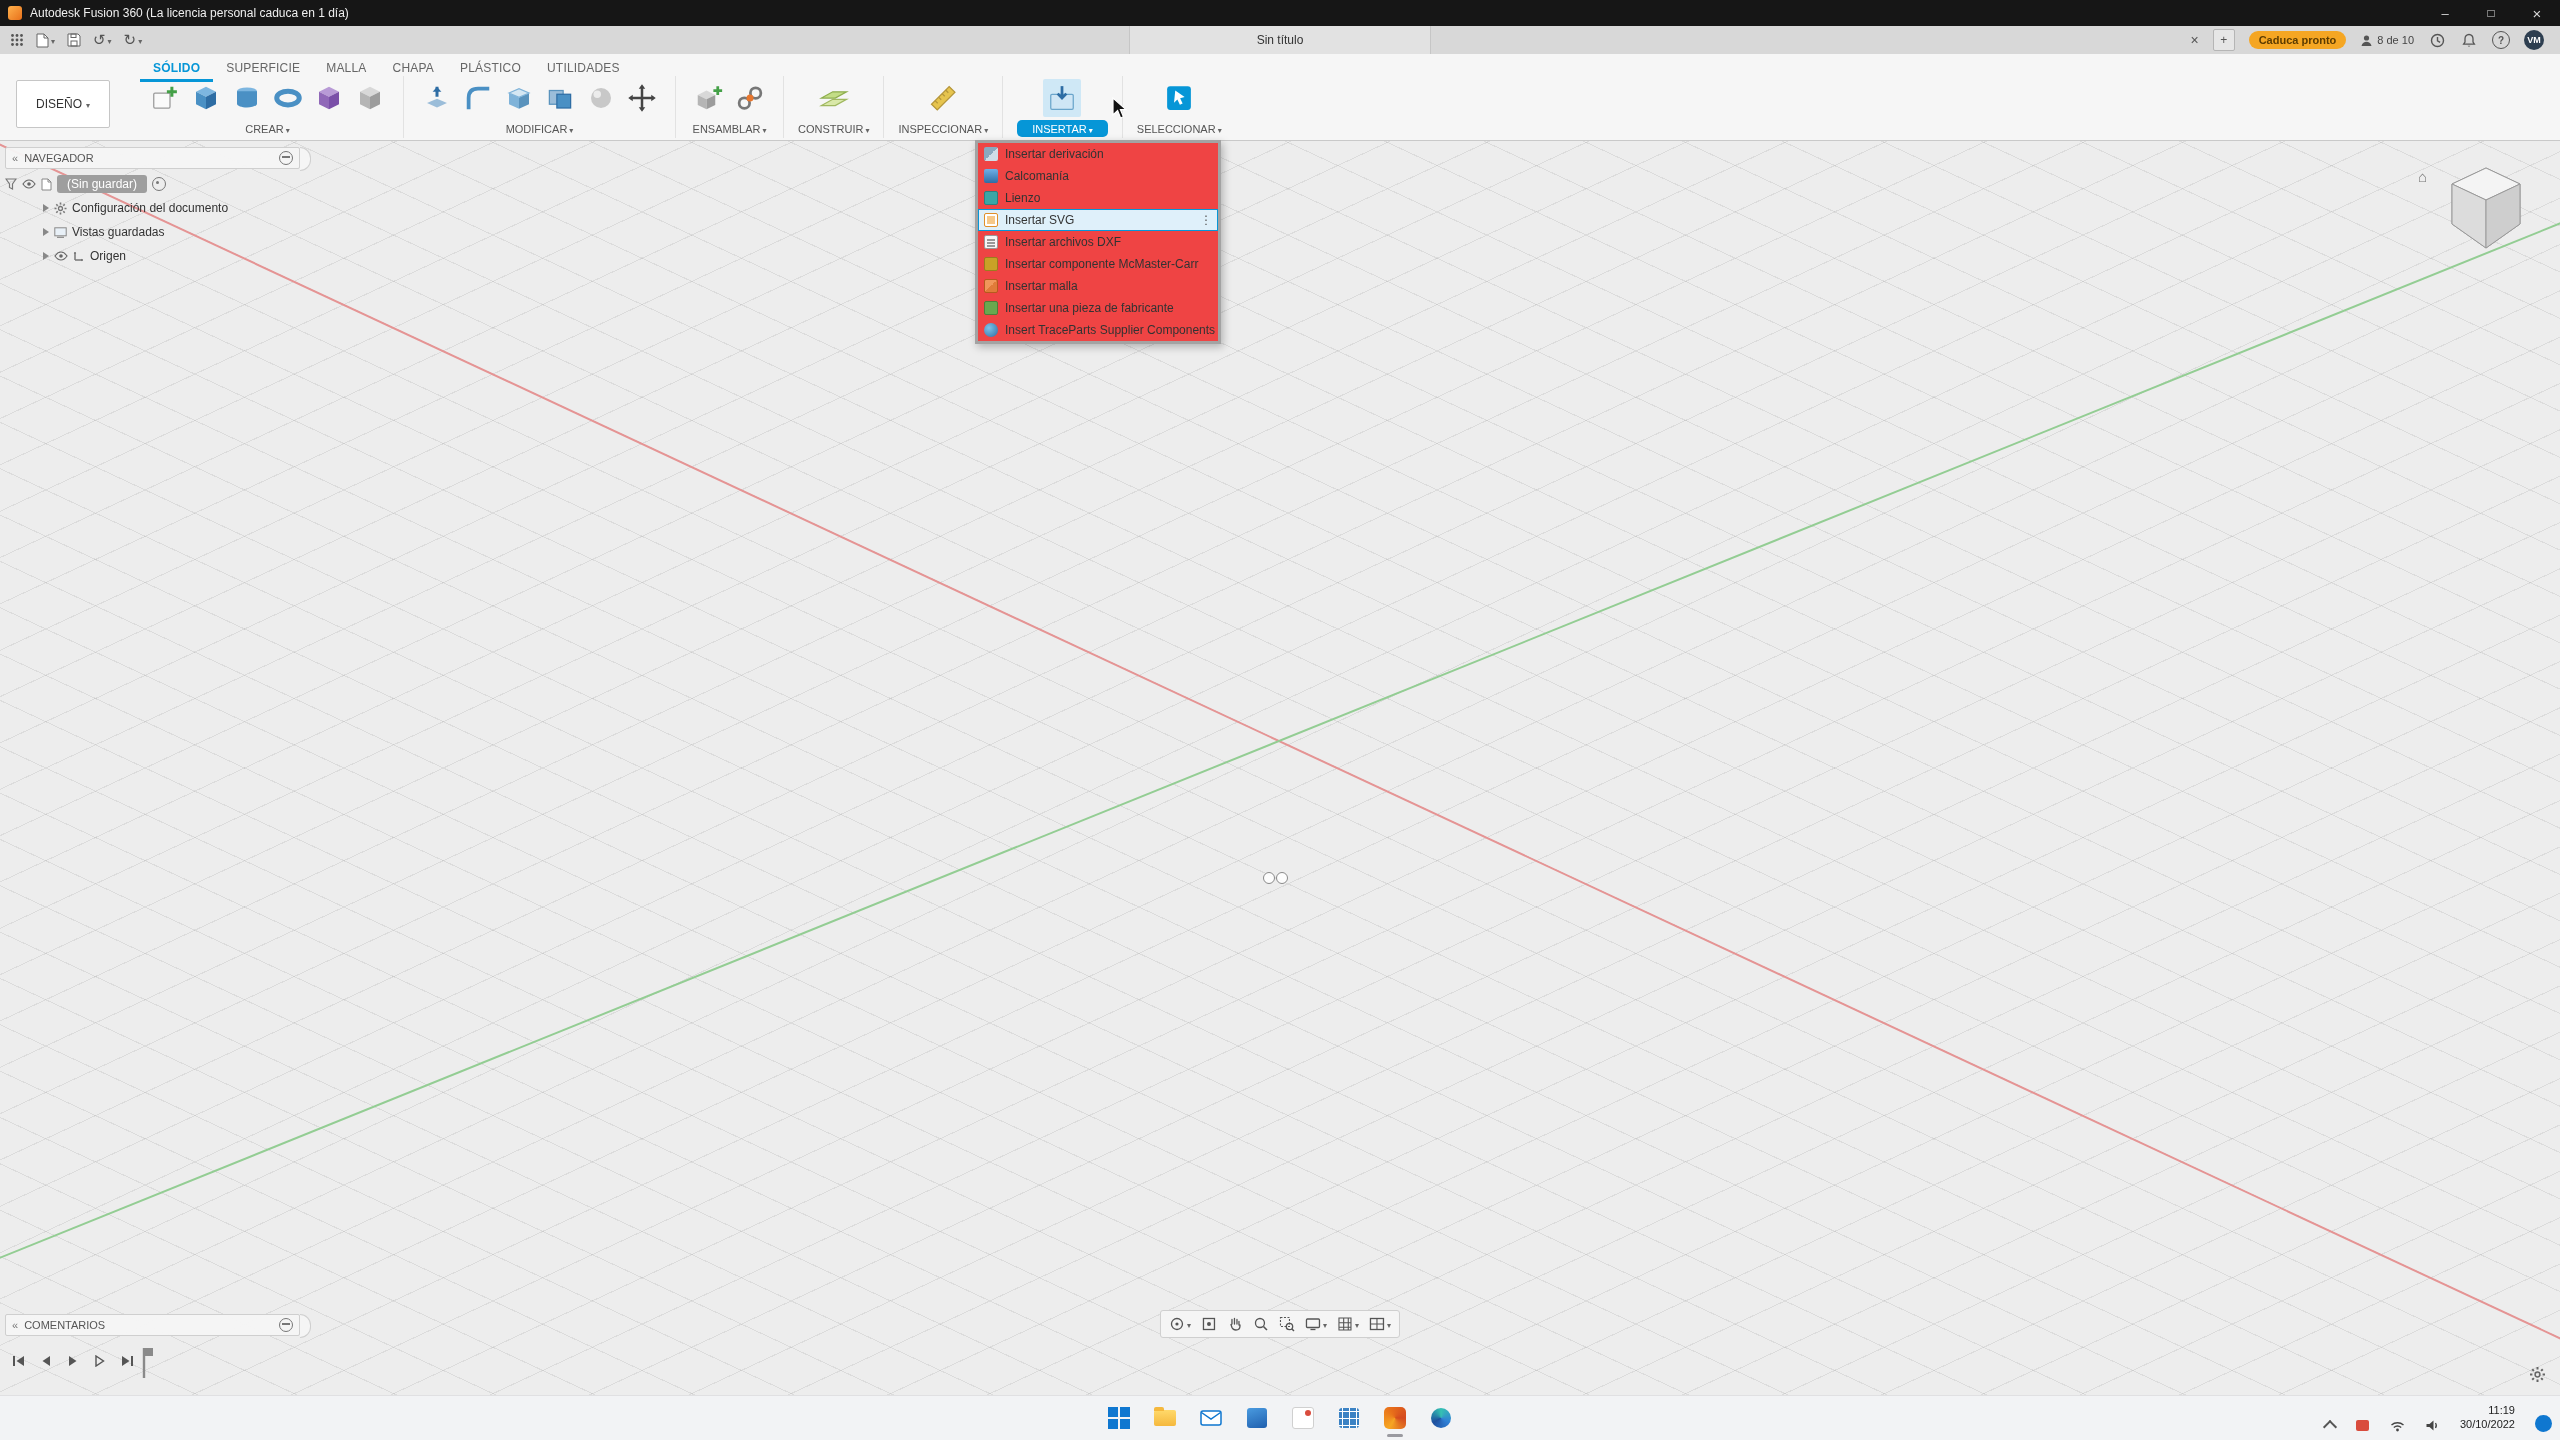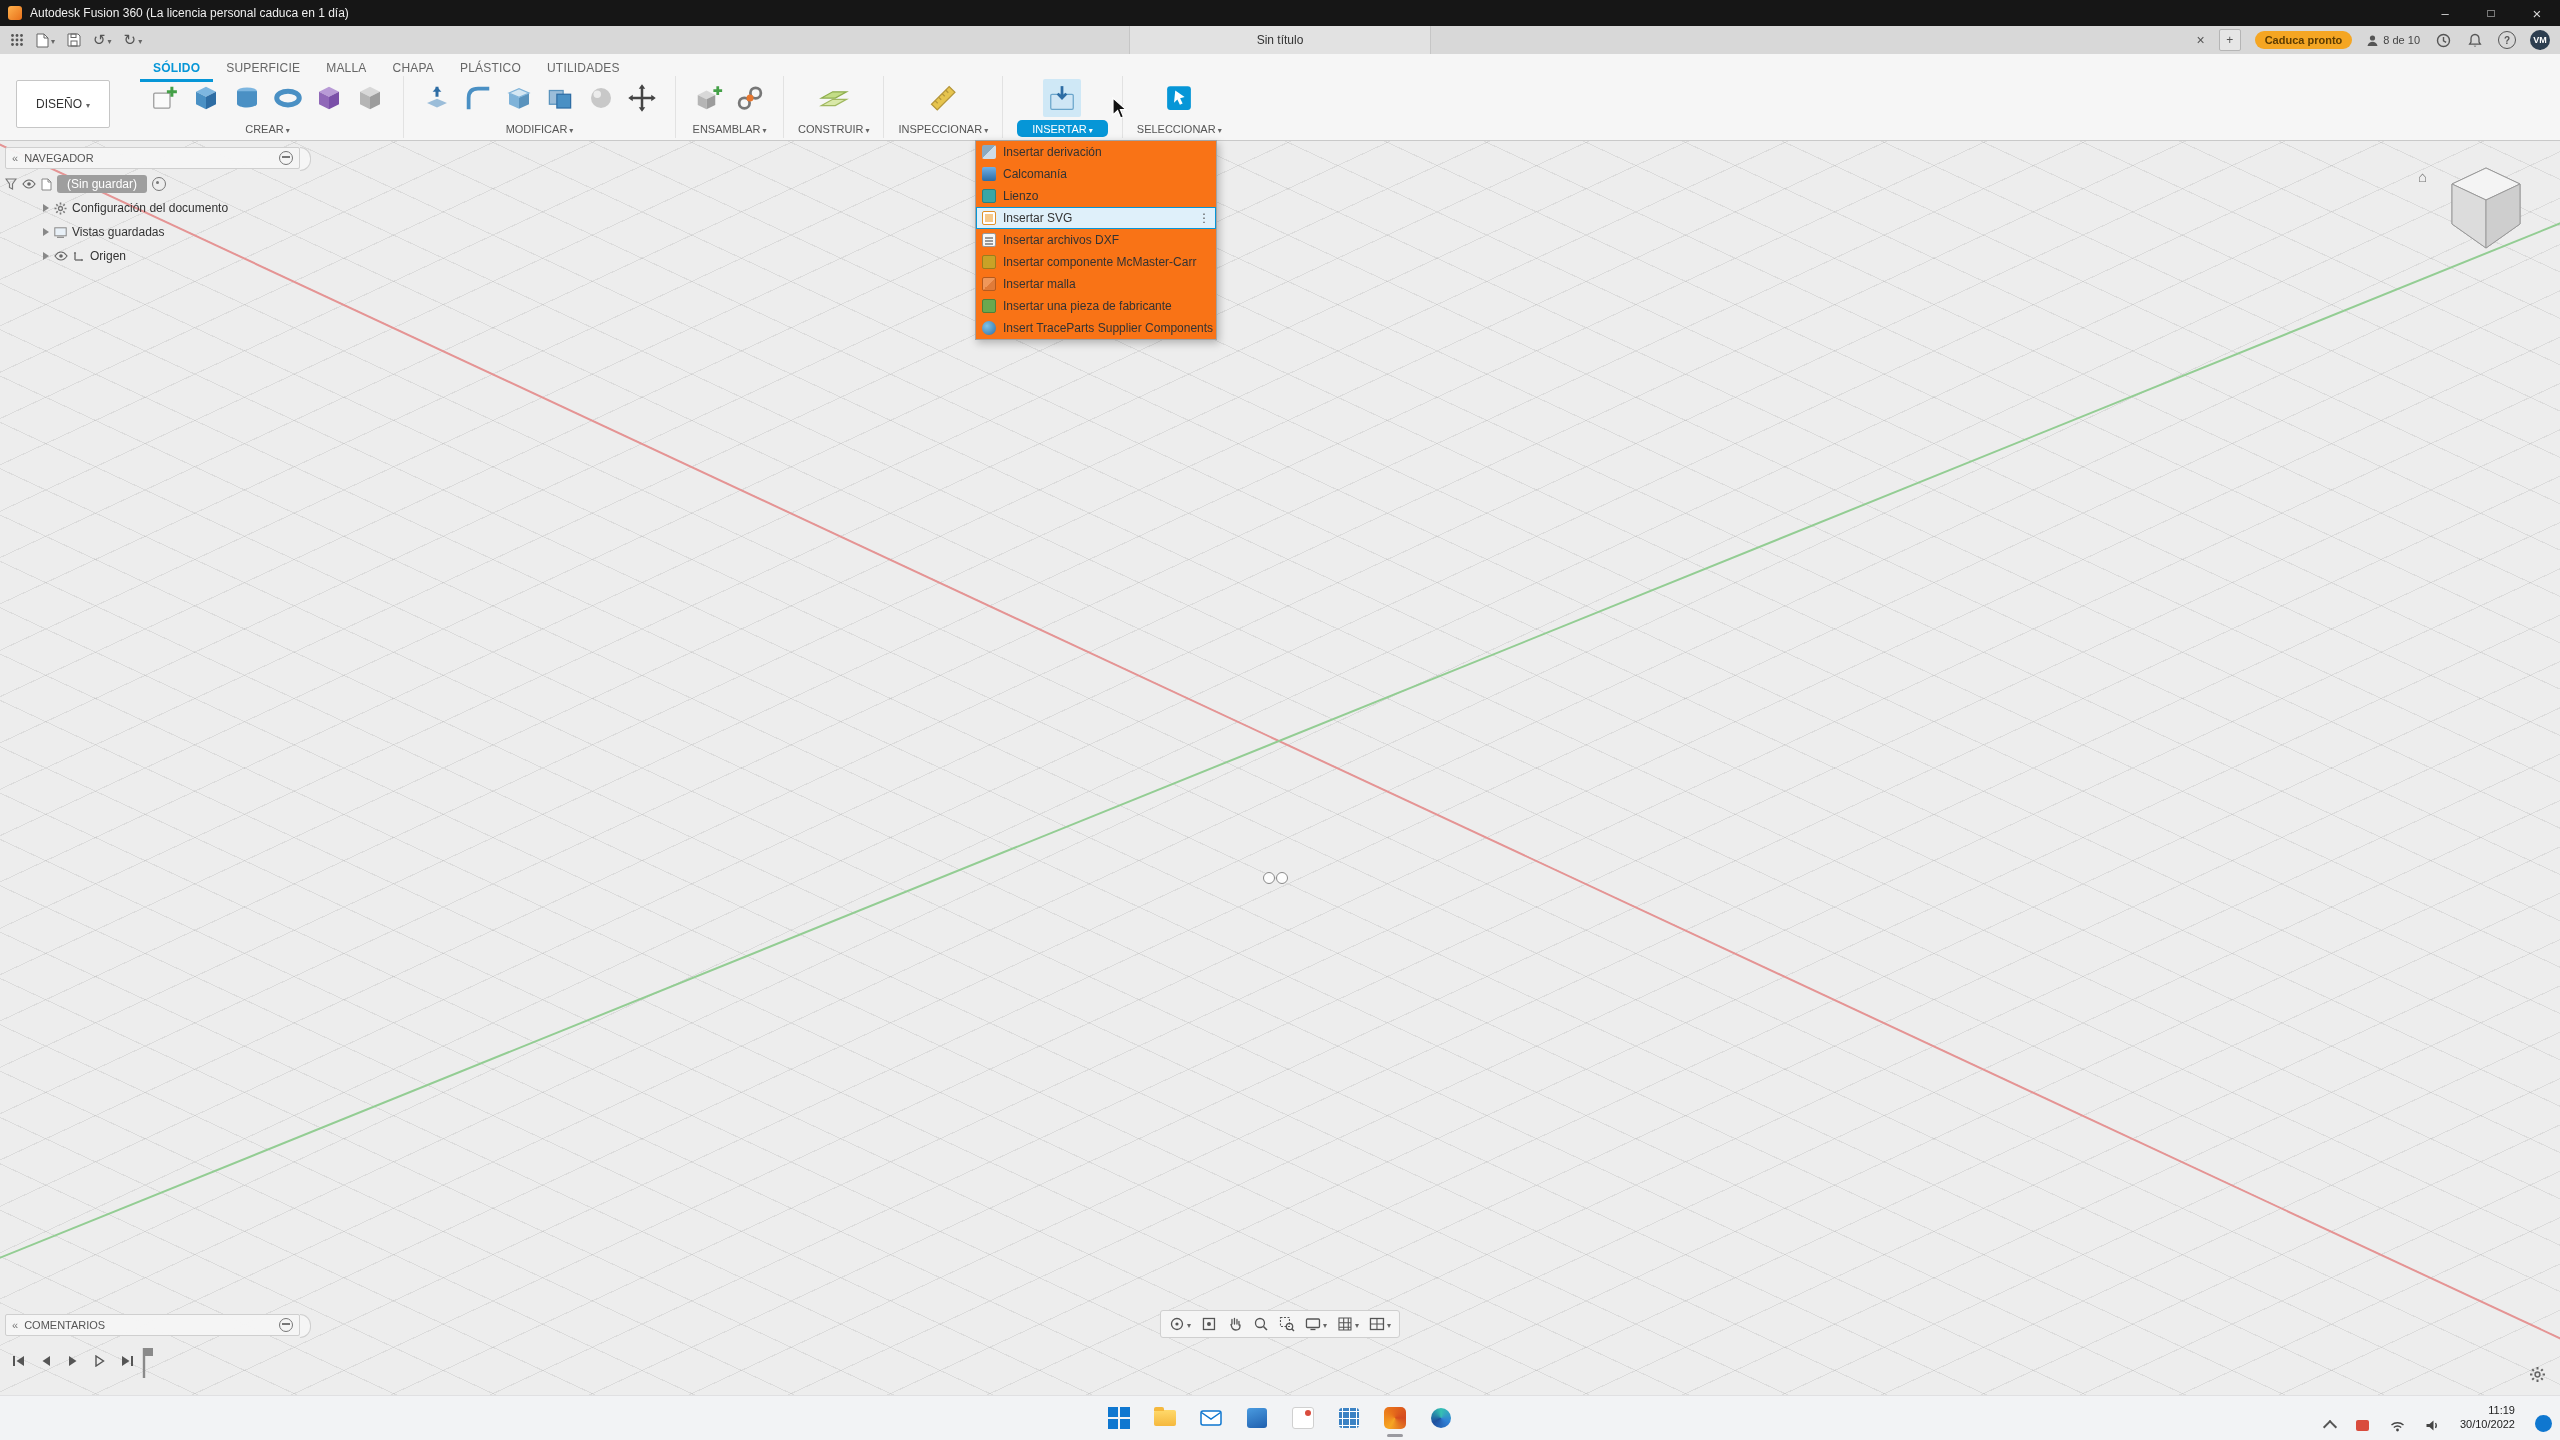--- a/index.html
+++ b/index.html
@@ -30,21 +30,21 @@
 
   
   .tabbar{position:absolute;left:0;top:26px;width:2560px;height:28px;background:#d8d8d8;border-bottom:1px solid #c2c2c2;display:flex;align-items:center}
   .qat{display:flex;align-items:center;gap:12px;padding-left:10px;color:#555}
   .qat .qbtn{display:flex;align-items:center;gap:2px}
   .caret::after{content:"\25BE";font-size:8px;color:#666}
   .glyph-undo::before{content:"\21BA";font-size:15px}
   .glyph-redo::before{content:"\21BB";font-size:15px}
   .doc-tab{position:absolute;left:50%;transform:translateX(-50%);top:0;height:28px;min-width:300px;display:flex;align-items:center;justify-content:center;
            background:#e2e2e2;border-left:1px solid #c6c6c6;border-right:1px solid #c6c6c6;font-size:12px;color:#333}
-  .tab-right{margin-left:auto;display:flex;align-items:center;gap:14px;padding-right:10px}
+  .tab-right{margin-left:auto;display:flex;align-items:center;gap:14px;padding-right:16px}
   .x-btn::before{content:"\00D7";font-size:14px;color:#555}
   .plus-btn{width:20px;height:20px;border:1px solid #b5b5b5;border-radius:2px;display:flex;align-items:center;justify-content:center;color:#555;background:#e6e6e6}
   .plus-btn::before{content:"+"}
   .license-badge{background:#f5a623;color:#5d3c00;font-size:11px;font-weight:bold;padding:3px 10px;border-radius:10px}
   .usage{display:flex;align-items:center;gap:4px;color:#444;font-size:11px}
   .round-icon{width:18px;height:18px;display:flex;align-items:center;justify-content:center;color:#555}
   .help-icon{width:16px;height:16px;border:1.4px solid #555;border-radius:50%;font-size:10px;font-weight:bold;display:flex;align-items:center;justify-content:center;color:#555}
   .help-icon::before{content:"?"}
   .avatar{width:20px;height:20px;border-radius:50%;background:#2d3e50;color:#fff;font-size:9px;font-weight:bold;display:flex;align-items:center;justify-content:center}
 
@@ -75,21 +75,21 @@
   .grip{position:absolute;width:10px;height:22px;background:rgba(246,246,246,.95);border:1px solid #cfcfcf;border-left:none;border-radius:0 11px 11px 0}
   .nav-tree{position:absolute;left:5px;top:172px;width:300px}
   .tree-row{height:24px;display:flex;align-items:center;gap:5px;font-size:12px;color:#333}
   .tree-row.child{padding-left:38px}
   .tri{width:0;height:0;border-left:6px solid #888;border-top:4.5px solid transparent;border-bottom:4.5px solid transparent}
   .root-pill{background:#9e9e9e;color:#fff;padding:2px 10px;border-radius:3px;font-size:12px}
   .dot-circle{width:12px;height:12px;border:1.4px solid #777;border-radius:50%;position:relative}
   .dot-circle::after{content:"";position:absolute;left:3.2px;top:3.2px;width:3.2px;height:3.2px;border-radius:50%;background:#777}
 
   
-  .menu{position:absolute;left:975px;top:140px;width:240px;background:#f97316;border:1px solid #a3a3a3;box-shadow:2px 3px 8px rgba(0,0,0,.25);z-index:40}
+  .menu{position:absolute;left:975px;top:140px;width:240px;background:#ef4444;border:3px solid #a3a3a3;box-shadow:2px 3px 8px rgba(0,0,0,.25);z-index:40}
   .menu-item{height:22px;display:flex;align-items:center;gap:7px;padding:0 6px;font-size:12px;color:#333;white-space:nowrap}
   .menu-item.hl{background:#dff0fa;box-shadow:inset 0 0 0 1px #0696d7}
   .menu-item .kebab{margin-left:auto;color:#555}
   .menu-item .kebab::before{content:"\22EE"}
   .mi{width:14px;height:14px;border-radius:2px;flex:0 0 auto;box-sizing:border-box}
   .mi-derive{background:linear-gradient(135deg,#8aa9c0 50%,#cfdde8 50%)}
   .mi-decal{background:linear-gradient(180deg,#6fb0e8,#2e6da4)}
   .mi-canvas{background:#3aa6a6;border:1px solid #2c8080}
   .mi-svg{background:#fff;border:1.5px solid #e0902a;position:relative}
   .mi-svg::after{content:"";position:absolute;left:2px;top:2px;right:2px;bottom:2px;background:#f6c98a}

